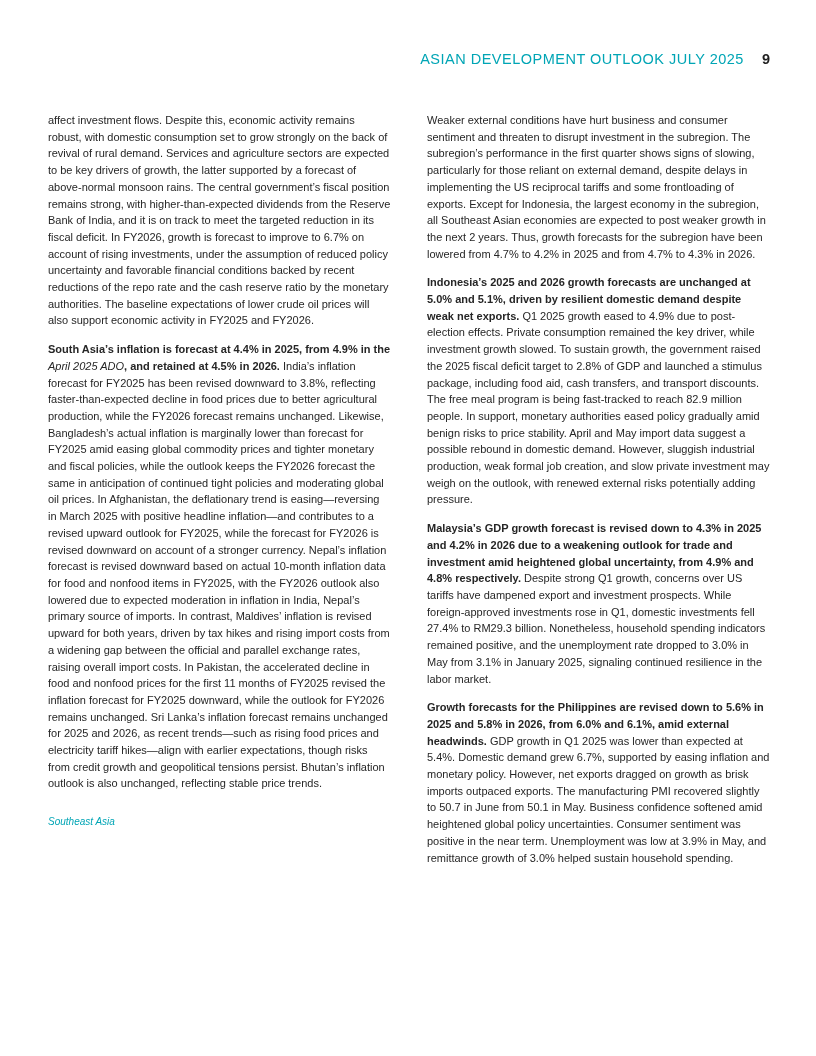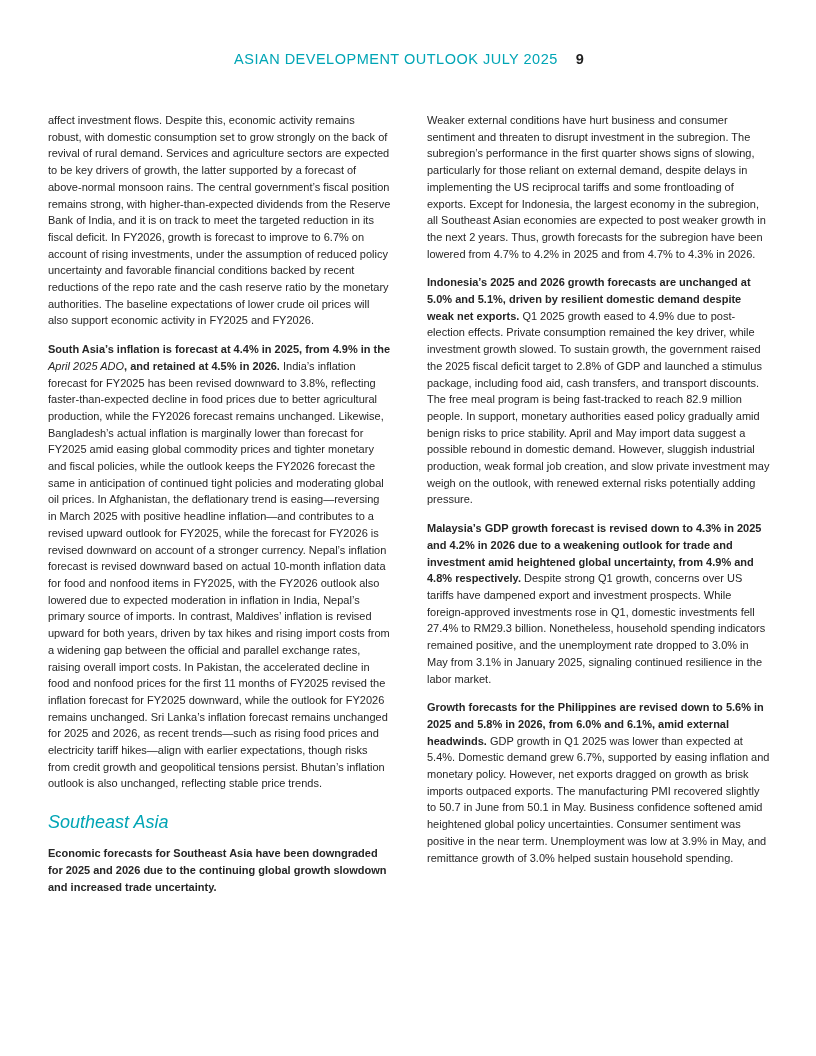--- a/index.html
+++ b/index.html
@@ -14,21 +14,21 @@
     margin: 0 auto;
     box-sizing: border-box;
     background: #ffffff;
     padding: 40px 46px 28px 48px;
     font-family: "Liberation Sans", sans-serif;
     color: #262626;
     overflow: hidden;
   }
   .header {
     display: flex;
-    justify-content: center;
+    justify-content: flex-end;
     align-items: baseline;
     gap: 18px;
     margin: 10px 0 44px 0;
     line-height: 18px;
   }
   .header-title {
     font-size: 14.5px;
     letter-spacing: 0.5px;
     font-weight: 400;
     color: var(--accent, #00A5B5);
@@ -51,39 +51,38 @@
   .para {
     margin: 0 0 12px 0;
   }
   .seg-r { font-weight: 400; font-style: normal; }
   .seg-b { font-weight: 700; font-style: normal; }
   .seg-bi { font-weight: 400; font-style: italic; }
   .section-heading {
     color: var(--accent, #00A5B5);
     font-style: italic;
     font-weight: 400;
-    font-size: 18px;
+    font-size: 10px;
     line-height: 16px;
     margin: 22px 0 15px 0;
   }
 </style>
 </head>
 <body>
 
 <div class="page">
   <div class="header">
     <span class="header-title">ASIAN DEVELOPMENT OUTLOOK JULY 2025</span>
     <span class="page-number">9</span>
   </div>
   <div class="columns">
     <div class="col" id="col-left">
         <p class="para"><span class="seg-r">affect investment flows. Despite this, economic activity remains robust, with domestic consumption set to grow strongly on the back of revival of rural demand. Services and agriculture sectors are expected to be key drivers of growth, the latter supported by a forecast of above-normal monsoon rains. The central government’s fiscal position remains strong, with higher-than-expected dividends from the Reserve Bank of India, and it is on track to meet the targeted reduction in its fiscal deficit. In FY2026, growth is forecast to improve to 6.7% on account of rising investments, under the assumption of reduced policy uncertainty and favorable financial conditions backed by recent reductions of the repo rate and the cash reserve ratio by the monetary authorities. The baseline expectations of lower crude oil prices will also support economic activity in FY2025 and FY2026.</span></p>
         <p class="para"><span class="seg-b">South Asia’s inflation is forecast at 4.4% in 2025, from 4.9% in the </span><span class="seg-bi">April 2025 ADO</span><span class="seg-b">, and retained at 4.5% in 2026.</span><span class="seg-r"> India’s inflation forecast for FY2025 has been revised downward to 3.8%, reflecting faster-than-expected decline in food prices due to better agricultural production, while the FY2026 forecast remains unchanged. Likewise, Bangladesh’s actual inflation is marginally lower than forecast for FY2025 amid easing global commodity prices and tighter monetary and fiscal policies, while the outlook keeps the FY2026 forecast the same in anticipation of continued tight policies and moderating global oil prices. In Afghanistan, the deflationary trend is easing—reversing in March 2025 with positive headline inflation—and contributes to a revised upward outlook for FY2025, while the forecast for FY2026 is revised downward on account of a stronger currency. Nepal’s inflation forecast is revised downward based on actual 10-month inflation data for food and nonfood items in FY2025, with the FY2026 outlook also lowered due to expected moderation in inflation in India, Nepal’s primary source of imports. In contrast, Maldives’ inflation is revised upward for both years, driven by tax hikes and rising import costs from a widening gap between the official and parallel exchange rates, raising overall import costs. In Pakistan, the accelerated decline in food and nonfood prices for the first 11 months of FY2025 revised the inflation forecast for FY2025 downward, while the outlook for FY2026 remains unchanged. Sri Lanka’s inflation forecast remains unchanged for 2025 and 2026, as recent trends—such as rising food prices and electricity tariff hikes—align with earlier expectations, though risks from credit growth and geopolitical tensions persist. Bhutan’s inflation outlook is also unchanged, reflecting stable price trends.</span></p>
         <div class="section-heading">Southeast Asia</div>
-        <p class="para"><span class="seg-b">Economic forecasts for Southeast Asia have been downgraded for 2025 and 2026 due to the continuing global growth slowdown and increased trade uncertainty.</span></p>
       </div>
     <div class="col" id="col-right">
         <p class="para"><span class="seg-r">Weaker external conditions have hurt business and consumer sentiment and threaten to disrupt investment in the subregion. The subregion’s performance in the first quarter shows signs of slowing, particularly for those reliant on external demand, despite delays in implementing the US reciprocal tariffs and some frontloading of exports. Except for Indonesia, the largest economy in the subregion, all Southeast Asian economies are expected to post weaker growth in the next 2 years. Thus, growth forecasts for the subregion have been lowered from 4.7% to 4.2% in 2025 and from 4.7% to 4.3% in 2026.</span></p>
         <p class="para"><span class="seg-b">Indonesia’s 2025 and 2026 growth forecasts are unchanged at 5.0% and 5.1%, driven by resilient domestic demand despite weak net exports.</span><span class="seg-r"> Q1 2025 growth eased to 4.9% due to post-election effects. Private consumption remained the key driver, while investment growth slowed. To sustain growth, the government raised the 2025 fiscal deficit target to 2.8% of GDP and launched a stimulus package, including food aid, cash transfers, and transport discounts. The free meal program is being fast-tracked to reach 82.9 million people. In support, monetary authorities eased policy gradually amid benign risks to price stability. April and May import data suggest a possible rebound in domestic demand. However, sluggish industrial production, weak formal job creation, and slow private investment may weigh on the outlook, with renewed external risks potentially adding pressure.</span></p>
         <p class="para"><span class="seg-b">Malaysia’s GDP growth forecast is revised down to 4.3% in 2025 and 4.2% in 2026 due to a weakening outlook for trade and investment amid heightened global uncertainty, from 4.9% and 4.8% respectively.</span><span class="seg-r"> Despite strong Q1 growth, concerns over US tariffs have dampened export and investment prospects. While foreign-approved investments rose in Q1, domestic investments fell 27.4% to RM29.3 billion. Nonetheless, household spending indicators remained positive, and the unemployment rate dropped to 3.0% in May from 3.1% in January 2025, signaling continued resilience in the labor market.</span></p>
         <p class="para"><span class="seg-b">Growth forecasts for the Philippines are revised down to 5.6% in 2025 and 5.8% in 2026, from 6.0% and 6.1%, amid external headwinds.</span><span class="seg-r"> GDP growth in Q1 2025 was lower than expected at 5.4%. Domestic demand grew 6.7%, supported by easing inflation and monetary policy. However, net exports dragged on growth as brisk imports outpaced exports. The manufacturing PMI recovered slightly to 50.7 in June from 50.1 in May. Business confidence softened amid heightened global policy uncertainties. Consumer sentiment was positive in the near term. Unemployment was low at 3.9% in May, and remittance growth of 3.0% helped sustain household spending.</span></p>
       </div>
   </div>
 </div>
 

